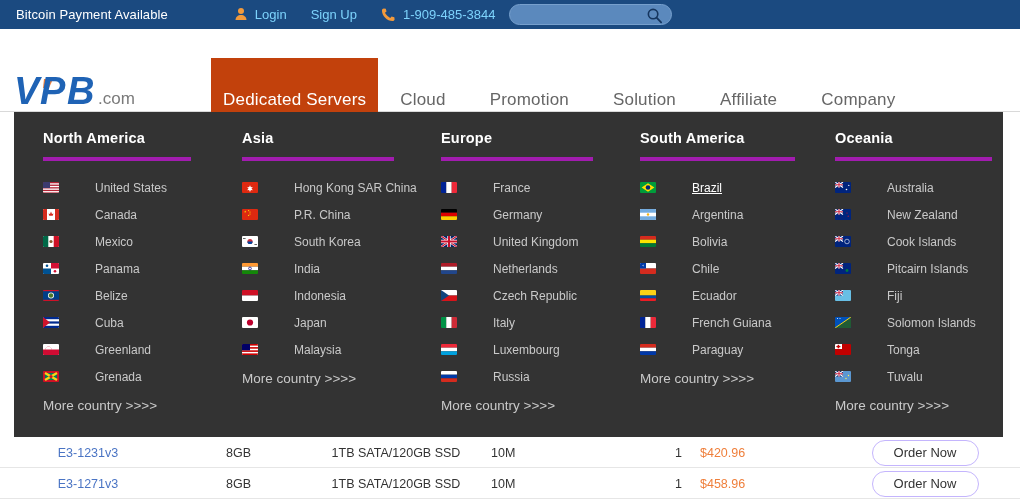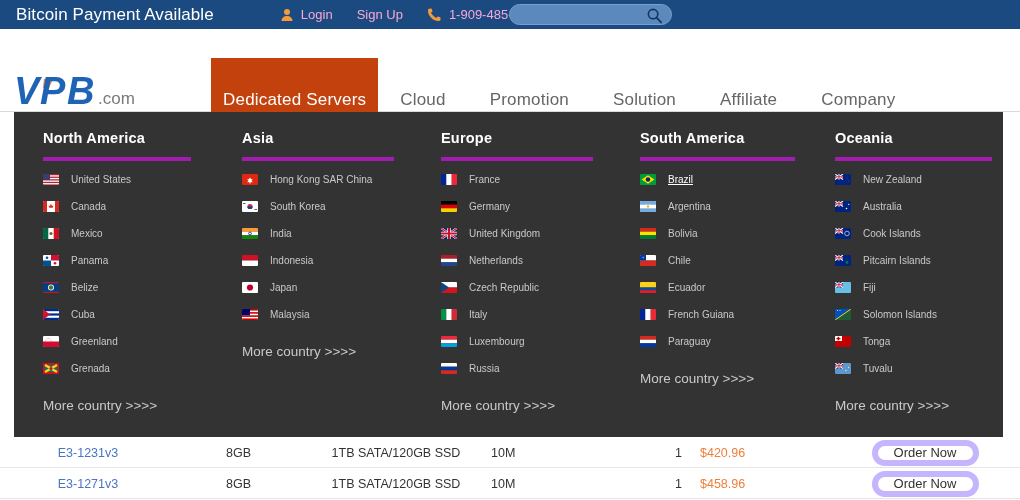--- a/index.html
+++ b/index.html
@@ -11,26 +11,26 @@
     position:relative;
   }
 
   
   .topbar{
     position:absolute; left:0; top:0; width:1020px; height:29px;
     background:#1b4a80;
     display:flex; align-items:center;
   }
   .topbar-left{
-    color:#ffffff; font-size:17px; margin-left:16px; letter-spacing:.1px;
+    color:#ffffff; font-size:13px; margin-left:16px; letter-spacing:.1px;
     white-space:nowrap;
   }
   .topbar-links{ display:flex; align-items:center; margin-left:66px; }
   .tb-item{
-    display:flex; align-items:flex-end; color:#f9a8d4; font-size:13px;
+    display:flex; align-items:flex-start; color:#7dd3fc; font-size:13px;
     white-space:nowrap; margin-right:24px; cursor:pointer;
   }
   .tb-item:last-child{ margin-right:0; }
   .ic{ display:inline-block; margin-right:7px; line-height:0; }
 
   .searchbox{
     position:absolute; left:509px; top:4px; width:163px; height:21px;
     background:#5b89bd; border:1px solid #77a0cd; border-radius:11px;
   }
   .searchbox .mag{ position:absolute; right:8px; top:2px; }
@@ -81,22 +81,22 @@
     padding-bottom:11px; letter-spacing:.2px;
     border-bottom:4px solid #a21caf;
     width:148px;
   }
   .dd-col.c1 .dd-title,.dd-col.c2 .dd-title{ width:152px; }
   .dd-col.c3 .dd-title{ width:155px; }
   .dd-col.c4 .dd-title{ width:157px; }
 
   .dd-list{ margin-top:13px; }
   .dd-item{
-    display:flex; align-items:flex-start; height:27px; cursor:pointer;
-    color:#c9c9c9; font-size:10px; white-space:nowrap;
+    display:flex; align-items:center; height:27px; cursor:pointer;
+    color:#c9c9c9; font-size:12px; white-space:nowrap;gap:24px;
   }
   .dd-item .flag{
     width:16px; height:11px; margin-right:12px; flex:0 0 16px;
     border-radius:1px; overflow:hidden; display:block;
   }
   .dd-item .flag svg{ display:block; }
   .dd-item.hover{ color:#ffffff; }
   .dd-item.hover .lbl{ text-decoration:underline; }
 
   .dd-more{
@@ -119,21 +119,21 @@
   }
   .c-cpu{ left:0; width:176px; justify-content:center; color:#4a74c4 !important; cursor:pointer; }
   .c-ram{ left:176px; width:125px; justify-content:center; }
   .c-disk{ left:301px; width:190px; justify-content:center;text-align:center; }
   .c-band{ left:491px; width:100px; justify-content:flex-start; }
   .c-ip{ left:591px; width:175px; justify-content:center; }
   .c-price{ left:700px; width:130px; justify-content:flex-start; color:#ef7f3b !important; }
   .c-order{ left:830px; width:190px; justify-content:center; }
 
   .order-btn{
-    width:107px; height:26px; border:6px solid #c4b5fd; border-radius:13px;
+    width:107px; height:26px; border:1px solid #c4b5fd; border-radius:13px;
     background:#ffffff; color:#333333; font-size:13px; cursor:pointer;
     font-family:"Liberation Sans", sans-serif;
     display:flex; align-items:center; justify-content:center;
   }
 </style>
 </head>
 <body>
 
 <div class="topbar">
   <div class="topbar-left">Bitcoin Payment Available</div>
@@ -339,20 +339,33 @@
             <svg width="16" height="11" viewBox="0 0 16 11">
               <rect width="16" height="11" fill="#de2910"></rect>
               <path d="M8 3.2l.9 2.1 2-.4-1.4 1.7 1.4 1.7-2-.4L8 9.9 7.1 7.9l-2 .4L6.5 6.6 5.1 4.9l2 .4z" fill="#fff"></path>
             </svg>
           </span>
           <span class="lbl">Hong Kong SAR China</span>
         </div>
         <div class="dd-item">
           <span class="flag">
             <svg width="16" height="11" viewBox="0 0 16 11">
+              <rect width="16" height="11" fill="#de2910"></rect>
+              <path d="M3.2 1.5l.8 2.2-1.9-1.4h2.3L2.5 3.7z" fill="#ffde00"></path>
+              <circle cx="6.6" cy="1.6" r=".6" fill="#ffde00"></circle>
+              <circle cx="8" cy="3" r=".6" fill="#ffde00"></circle>
+              <circle cx="8" cy="5" r=".6" fill="#ffde00"></circle>
+              <circle cx="6.6" cy="6.4" r=".6" fill="#ffde00"></circle>
+            </svg>
+          </span>
+          <span class="lbl">P.R. China</span>
+        </div>
+        <div class="dd-item">
+          <span class="flag">
+            <svg width="16" height="11" viewBox="0 0 16 11">
               <rect width="16" height="11" fill="#fff"></rect>
               <circle cx="8" cy="5.5" r="2.6" fill="#cd2e3a"></circle>
               <path d="M5.4 5.5a2.6 2.6 0 015.2 0z" fill="#0047a0" transform="rotate(180 8 5.5)"></path>
               <rect x="1" y="2" width="2.6" height=".6" fill="#000"></rect>
               <rect x="12.4" y="8.4" width="2.6" height=".6" fill="#000"></rect>
             </svg>
           </span>
           <span class="lbl">South Korea</span>
         </div>
         <div class="dd-item">
@@ -562,20 +575,34 @@
             </svg>
           </span>
           <span class="lbl">Paraguay</span>
         </div>
       </div>
       <div class="dd-more">More country &gt;&gt;&gt;&gt;</div>
     </div>
     <div class="dd-col c4">
       <div class="dd-title">Oceania</div>
       <div class="dd-list">
+        <div class="dd-item">
+          <span class="flag">
+            <svg width="16" height="11" viewBox="0 0 16 11">
+              <rect width="16" height="11" fill="#00247d"></rect>
+              <rect width="8" height="5.5" fill="#00247d"></rect>
+              <path d="M0 0l8 5.5M8 0L0 5.5" stroke="#fff" stroke-width="1.1"></path>
+              <path d="M4 0v5.5M0 2.75h8" stroke="#fff" stroke-width="1.7"></path>
+              <path d="M4 0v5.5M0 2.75h8" stroke="#c8102e" stroke-width=".9"></path>
+              <circle cx="11.5" cy="7.5" r=".8" fill="#fff"></circle>
+              <circle cx="13.8" cy="3.4" r=".6" fill="#fff"></circle>
+            </svg>
+          </span>
+          <span class="lbl">Australia</span>
+        </div>
         <div class="dd-item">
           <span class="flag">
             <svg width="16" height="11" viewBox="0 0 16 11">
               <rect width="16" height="11" fill="#00247d"></rect>
               <rect width="8" height="5.5" fill="#00247d"></rect>
               <path d="M0 0l8 5.5M8 0L0 5.5" stroke="#fff" stroke-width="1.1"></path>
               <path d="M4 0v5.5M0 2.75h8" stroke="#fff" stroke-width="1.7"></path>
               <path d="M4 0v5.5M0 2.75h8" stroke="#c8102e" stroke-width=".9"></path>
               <circle cx="12" cy="4" r=".6" fill="#cc142b"></circle>
               <circle cx="13.2" cy="7.2" r=".6" fill="#cc142b"></circle>
@@ -584,34 +611,20 @@
           <span class="lbl">New Zealand</span>
         </div>
         <div class="dd-item">
           <span class="flag">
             <svg width="16" height="11" viewBox="0 0 16 11">
               <rect width="16" height="11" fill="#00247d"></rect>
               <rect width="8" height="5.5" fill="#00247d"></rect>
               <path d="M0 0l8 5.5M8 0L0 5.5" stroke="#fff" stroke-width="1.1"></path>
               <path d="M4 0v5.5M0 2.75h8" stroke="#fff" stroke-width="1.7"></path>
               <path d="M4 0v5.5M0 2.75h8" stroke="#c8102e" stroke-width=".9"></path>
-              <circle cx="11.5" cy="7.5" r=".8" fill="#fff"></circle>
-              <circle cx="13.8" cy="3.4" r=".6" fill="#fff"></circle>
-            </svg>
-          </span>
-          <span class="lbl">Australia</span>
-        </div>
-        <div class="dd-item">
-          <span class="flag">
-            <svg width="16" height="11" viewBox="0 0 16 11">
-              <rect width="16" height="11" fill="#00247d"></rect>
-              <rect width="8" height="5.5" fill="#00247d"></rect>
-              <path d="M0 0l8 5.5M8 0L0 5.5" stroke="#fff" stroke-width="1.1"></path>
-              <path d="M4 0v5.5M0 2.75h8" stroke="#fff" stroke-width="1.7"></path>
-              <path d="M4 0v5.5M0 2.75h8" stroke="#c8102e" stroke-width=".9"></path>
               <circle cx="12" cy="5.5" r="2.3" fill="none" stroke="#fff" stroke-width=".6"></circle>
             </svg>
           </span>
           <span class="lbl">Cook Islands</span>
         </div>
         <div class="dd-item">
           <span class="flag">
             <svg width="16" height="11" viewBox="0 0 16 11">
               <rect width="16" height="11" fill="#00247d"></rect>
               <rect width="8" height="5.5" fill="#00247d"></rect>

